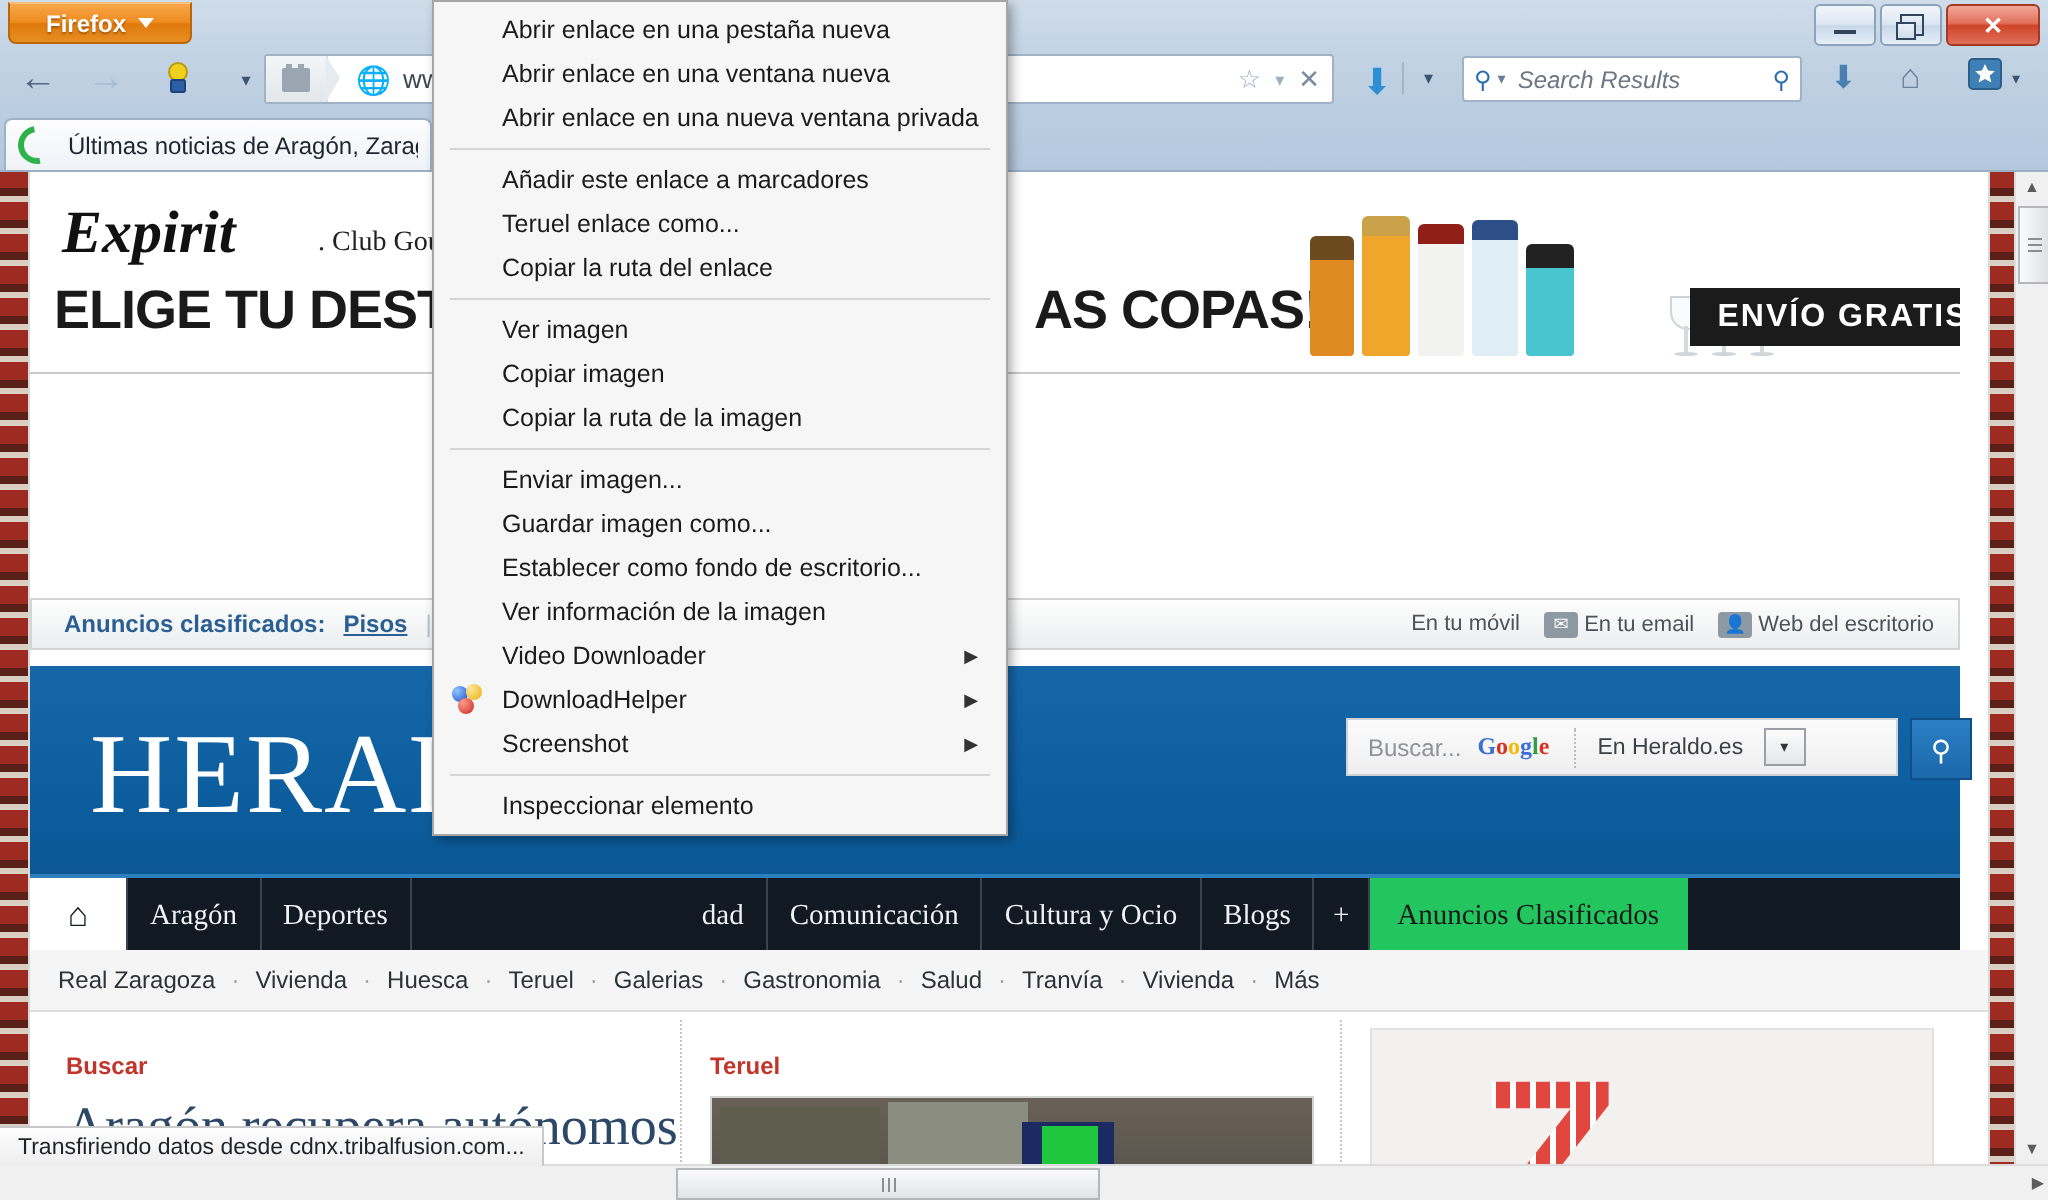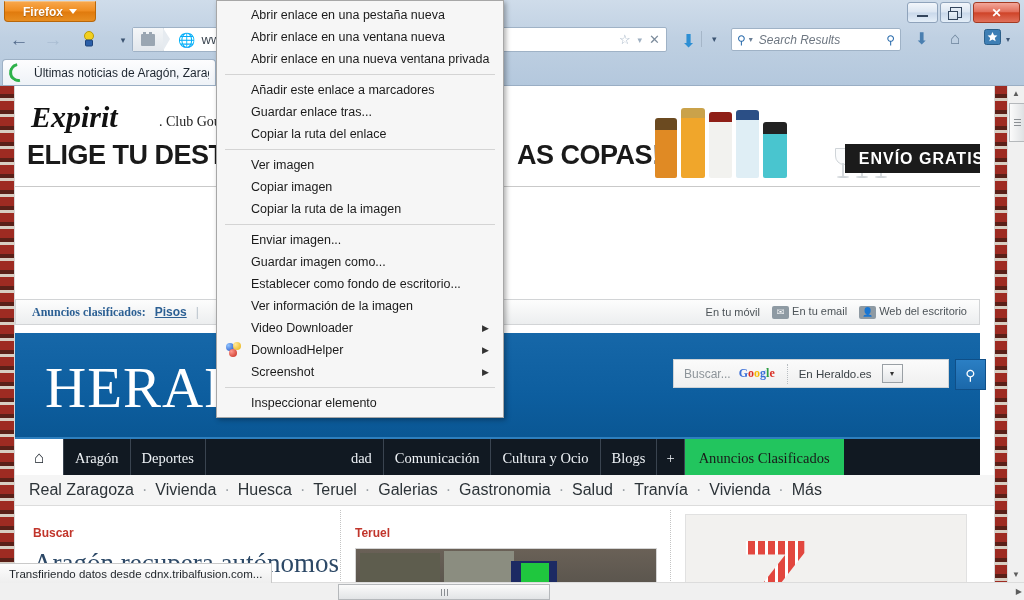--- a/index.html
+++ b/index.html
@@ -151,21 +151,21 @@
   .banner-rule { position: absolute; left: 15px; top: 101px; width: 965px; height: 1px; background: #c9c9c9; }
 
   
   .classified {
     position: absolute; left: 15px; top: 214px; height: 26px; width: 965px;
     background: linear-gradient(to bottom,#fdfdfd,#eceeef);
     border: 1px solid #d2d4d6; box-sizing: border-box;
     display: flex; align-items: center; padding-left: 16px; gap: 9px;
     font-size: 12px;
   }
-  .cl-title { color: #2b5f93; font-weight: bold; font-family: Liberation Serif, serif; }
+  .cl-title { color: #2b5f93; font-weight: bold; }
   .cl-link { color: #2b5f93; font-weight: bold; text-decoration: underline; }
   .cl-pipe { color: #b9c2cb; }
   .cl-right { margin-left: auto; display: flex; align-items: center; gap: 12px; padding-right: 12px; color: #4c5358; font-size: 11px; }
   .cl-ic { width: 17px; height: 13px; background: #8e9aa3; border-radius: 2px; display:inline-flex; align-items:center; justify-content:center; color:#fff; font-size: 9px; }
 
   
   .masthead {
     position: absolute; left: 15px; top: 248px; width: 965px; height: 104px;
     background: linear-gradient(to bottom, #1667a8 0%, #0d5e9f 60%, #0a5794 100%);
   }
@@ -208,21 +208,21 @@
   }
   .mn-item.first { border-left: 1px solid #3a4450; }
   .mn-item.plus { padding: 0 9px; }
   .mn-item.highlight { background: #22c55e; color: #1a1a1a; border-right: none; padding: 0 14px; }
 
   
   .subnav {
     position: absolute; left: 15px; top: 390px; width: 965px; height: 30px;
     background: #f5f5f5; border-bottom: 1px solid #dcdcdc;
     display: flex; align-items: center; padding-left: 14px; gap: 8px;
-    font-size: 16px; color: #2c3338;
+    font-size: 12px; color: #2c3338;
   }
   .sn-dot { color: #9aa0a5; }
 
   
   .content { position: absolute; left: 15px; top: 425px; width: 965px; height: 73px; display: flex; }
   .col { position: relative; }
   .col1 { width: 325px; padding-left: 18px; box-sizing: border-box; }
   .col2 { width: 330px; padding-left: 14px; box-sizing: border-box; border-left: 1px dotted #c4c4c4; }
   .col3 { width: 310px; padding-left: 14px; box-sizing: border-box; border-left: 1px dotted #c4c4c4; }
   .kicker { font-size: 12px; font-weight: bold; color: #c1352b; margin-top: 16px; }
@@ -544,21 +544,21 @@
     <div class="ctx-item">
         <span>Abrir enlace en una nueva ventana privada</span>
       </div>
 
     <div class="ctx-sep"></div>
 
     <div class="ctx-item">
         <span>Añadir este enlace a marcadores</span>
       </div>
     <div class="ctx-item">
-        <span>Guardar enlace tras...</span>
+        <span>Teruel enlace como...</span>
       </div>
     <div class="ctx-item">
         <span>Copiar la ruta del enlace</span>
       </div>
 
     <div class="ctx-sep"></div>
 
     <div class="ctx-item">
         <span>Ver imagen</span>
       </div>

